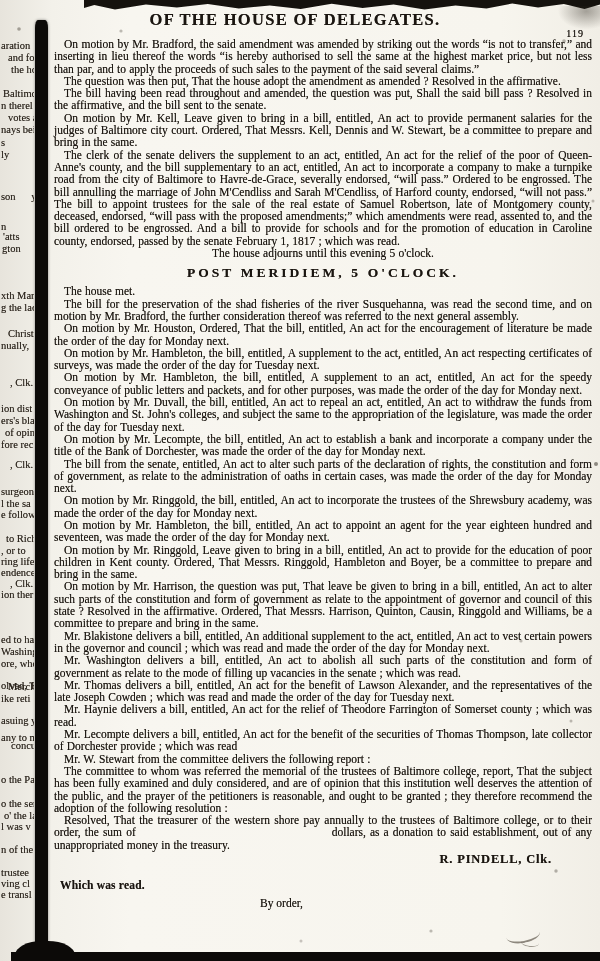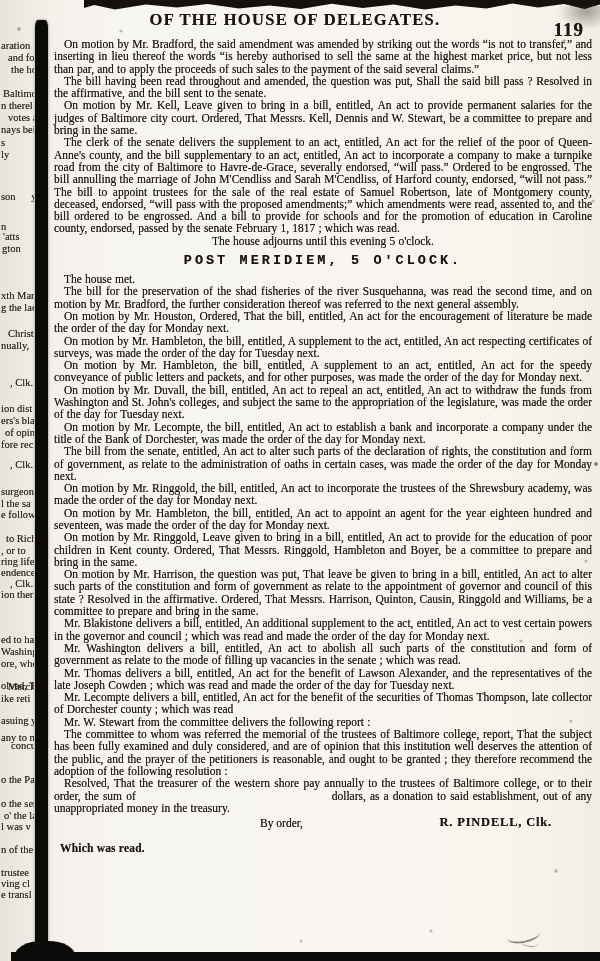--- a/index.html
+++ b/index.html
@@ -24,31 +24,31 @@
   
   .margin-strip { position:absolute; left:0; top:0; width:34px; height:950px; overflow:hidden;
     font-size:10.5px; line-height:11px; color:#2b241c; text-shadow:0 0 .3px rgba(30,24,16,.55); }
   .fragment { position:absolute; left:1px; white-space:nowrap; }
   
   .main-col { position:absolute; left:54px; top:8px; width:538px; }
   .page-header { position:relative; height:24px; }
   .title { position:absolute; left:52px; width:378px; top:2px; text-align:center;
     font-weight:bold; font-size:16.5px; letter-spacing:1.3px; white-space:nowrap;
     text-shadow:0 0 .5px rgba(20,15,8,.7); }
-  .pagenum { position:absolute; right:8px; top:11px; font-weight:bold; font-size:19px;
+  .pagenum { position:absolute; right:8px; top:20px; font-weight:normal; font-size:10px;
     letter-spacing:1px; text-shadow:0 0 .5px rgba(20,15,8,.7); }
   .body-text { margin-top:6px; font-size:11.5px; line-height:12.3px; text-align:justify;
     word-spacing:.3px; text-shadow:0 0 .35px rgba(22,16,9,.6); }
   .para { margin:0; text-indent:10px; }
   .v-center { text-align:center; text-indent:0; margin:0 0 3px; }
   .v-heading { text-align:center; text-indent:0; font-weight:bold; font-size:13.5px;
-    letter-spacing:3px; margin:7px 0 5px; line-height:14px;font-family:Liberation Mono, monospace; }
+    letter-spacing:3px; margin:7px 0 5px; line-height:14px; }
   .signature-row { position:relative; height:15px; margin-top:3px; font-size:11.5px;
     text-shadow:0 0 .35px rgba(22,16,9,.6); }
-  .by-order { position:absolute; left:206px; }
+  .by-order { position:absolute; left:206px;margin-top:43px; }
   .clerk-name { position:absolute; right:40px; top:-2px; font-weight:bold; font-size:12.5px; letter-spacing:.8px; }
   .closing { margin:10px 4px 0; font-size:11.5px; text-indent:2px; font-weight:bold;
     letter-spacing:.2px; text-shadow:0 0 .35px rgba(22,16,9,.55); }
   
   .smudge.s1 { position:absolute; left:506px; top:927px; width:34px; height:14px;
     border-bottom:2px solid rgba(72,63,52,.6); border-radius:50%; transform:rotate(-10deg); }
   .smudge.s2 { position:absolute; left:521px; top:938px; width:18px; height:8px;
     border-bottom:1.5px solid rgba(72,63,52,.5); border-radius:50%; transform:rotate(6deg); }
   .speckles { position:absolute; top:0; left:0; width:2px; height:2px; border-radius:50%;
     box-shadow:
@@ -127,41 +127,43 @@
   <div class="bottom-bar"></div>
 
   <div class="main-col">
     <div class="page-header">
       <div class="title">OF THE HOUSE OF DELEGATES.</div>
       <div class="pagenum">119</div>
     </div>
 
     <div class="body-text">
         <p class="para">On motion by Mr. Bradford, the said amendment was amended by striking out the words “is not to transfer,” and inserting in lieu thereof the words “is hereby authorised to sell the same at the highest market price, but not less than par, and to apply the proceeds of such sales to the payment of the said several claims.”</p>
+        <p class="para">The question was then put, That the house adopt the amendment as amended ? Resolved in the affirmative.</p>
         <p class="para">The bill having been read throughout and amended, the question was put, Shall the said bill pass ? Resolved in the affirmative, and the bill sent to the senate.</p>
         <p class="para">On motion by Mr. Kell, Leave given to bring in a bill, entitled, An act to provide permanent salaries for the judges of Baltimore city court. Ordered, That Messrs. Kell, Dennis and W. Stewart, be a committee to prepare and bring in the same.</p>
         <p class="para">The clerk of the senate delivers the supplement to an act, entitled, An act for the relief of the poor of Queen-Anne's county, and the bill supplementary to an act, entitled, An act to incorporate a company to make a turnpike road from the city of Baltimore to Havre-de-Grace, severally endorsed, “will pass.” Ordered to be engrossed. The bill annulling the marriage of John M'Cendliss and Sarah M'Cendliss, of Harford county, endorsed, “will not pass.” The bill to appoint trustees for the sale of the real estate of Samuel Robertson, late of Montgomery county, deceased, endorsed, “will pass with the proposed amendments;” which amendments were read, assented to, and the bill ordered to be engrossed. And a bill to provide for schools and for the promotion of education in Caroline county, endorsed, passed by the senate February 1, 1817 ; which was read.</p>
         <p class="para v-center">The house adjourns until this evening 5 o'clock.</p>
         <p class="para v-heading">POST MERIDIEM, 5 O'CLOCK.</p>
         <p class="para">The house met.</p>
         <p class="para">The bill for the preservation of the shad fisheries of the river Susquehanna, was read the second time, and on motion by Mr. Bradford, the further consideration thereof was referred to the next general assembly.</p>
         <p class="para">On motion by Mr. Houston, Ordered, That the bill, entitled, An act for the encouragement of literature be made the order of the day for Monday next.</p>
         <p class="para">On motion by Mr. Hambleton, the bill, entitled, A supplement to the act, entitled, An act respecting certificates of surveys, was made the order of the day for Tuesday next.</p>
         <p class="para">On motion by Mr. Hambleton, the bill, entitled, A supplement to an act, entitled, An act for the speedy conveyance of public letters and packets, and for other purposes, was made the order of the day for Monday next.</p>
         <p class="para">On motion by Mr. Duvall, the bill, entitled, An act to repeal an act, entitled, An act to withdraw the funds from Washington and St. John's colleges, and subject the same to the appropriation of the legislature, was made the order of the day for Tuesday next.</p>
         <p class="para">On motion by Mr. Lecompte, the bill, entitled, An act to establish a bank and incorporate a company under the title of the Bank of Dorchester, was made the order of the day for Monday next.</p>
         <p class="para">The bill from the senate, entitled, An act to alter such parts of the declaration of rights, the constitution and form of government, as relate to the administration of oaths in certain cases, was made the order of the day for Monday next.</p>
         <p class="para">On motion by Mr. Ringgold, the bill, entitled, An act to incorporate the trustees of the Shrewsbury academy, was made the order of the day for Monday next.</p>
         <p class="para">On motion by Mr. Hambleton, the bill, entitled, An act to appoint an agent for the year eighteen hundred and seventeen, was made the order of the day for Monday next.</p>
         <p class="para">On motion by Mr. Ringgold, Leave given to bring in a bill, entitled, An act to provide for the education of poor children in Kent county. Ordered, That Messrs. Ringgold, Hambleton and Boyer, be a committee to prepare and bring in the same.</p>
         <p class="para">On motion by Mr. Harrison, the question was put, That leave be given to bring in a bill, entitled, An act to alter such parts of the constitution and form of government as relate to the appointment of governor and council of this state ? Resolved in the affirmative. Ordered, That Messrs. Harrison, Quinton, Causin, Ringgold and Williams, be a committee to prepare and bring in the same.</p>
         <p class="para">Mr. Blakistone delivers a bill, entitled, An additional supplement to the act, entitled, An act to vest certain powers in the governor and council ; which was read and made the order of the day for Monday next.</p>
         <p class="para">Mr. Washington delivers a bill, entitled, An act to abolish all such parts of the constitution and form of government as relate to the mode of filling up vacancies in the senate ; which was read.</p>
         <p class="para">Mr. Thomas delivers a bill, entitled, An act for the benefit of Lawson Alexander, and the representatives of the late Joseph Cowden ; which was read and made the order of the day for Tuesday next.</p>
-        <p class="para">Mr. Lecompte delivers a bill, entitled, An act for the benefit of the securities of Thomas Thompson, late collector of Dorchester county ; which was read</p>
+        <p class="para">Mr. Haynie delivers a bill, entitled, An act for the relief of Theodore Farrington of Somerset county ; which was read.</p>
+        <p class="para">Mr. Lecompte delivers a bill, entitled, An act for the benefit of the securities of Thomas Thompson, late collector of Dorchester provide ; which was read</p>
         <p class="para">Mr. W. Stewart from the committee delivers the following report :</p>
         <p class="para">The committee to whom was referred the memorial of the trustees of Baltimore college, report, That the subject has been fully examined and duly considered, and are of opinion that this institution well deserves the attention of the public, and the prayer of the petitioners is reasonable, and ought to be granted ; they therefore recommend the adoption of the following resolution :</p>
         <p class="para">Resolved, That the treasurer of the western shore pay annually to the trustees of Baltimore college, or to their order, the sum of &nbsp;&nbsp;&nbsp;&nbsp;&nbsp;&nbsp;&nbsp;&nbsp;&nbsp;&nbsp;&nbsp;&nbsp;&nbsp;&nbsp;&nbsp;&nbsp;&nbsp;&nbsp;&nbsp;&nbsp;&nbsp;&nbsp;&nbsp;&nbsp;&nbsp;&nbsp;&nbsp;&nbsp;&nbsp;&nbsp;&nbsp;&nbsp;&nbsp;&nbsp;&nbsp;&nbsp;&nbsp;&nbsp;&nbsp;&nbsp;&nbsp;&nbsp;&nbsp;&nbsp;&nbsp;&nbsp; dollars, as a donation to said establishment, out of any unappropriated money in the treasury.</p>
       </div>
 
     <div class="signature-row">
       <span class="by-order">By order,</span>
       <span class="clerk-name">R. PINDELL, Clk.</span>
     </div>
 

